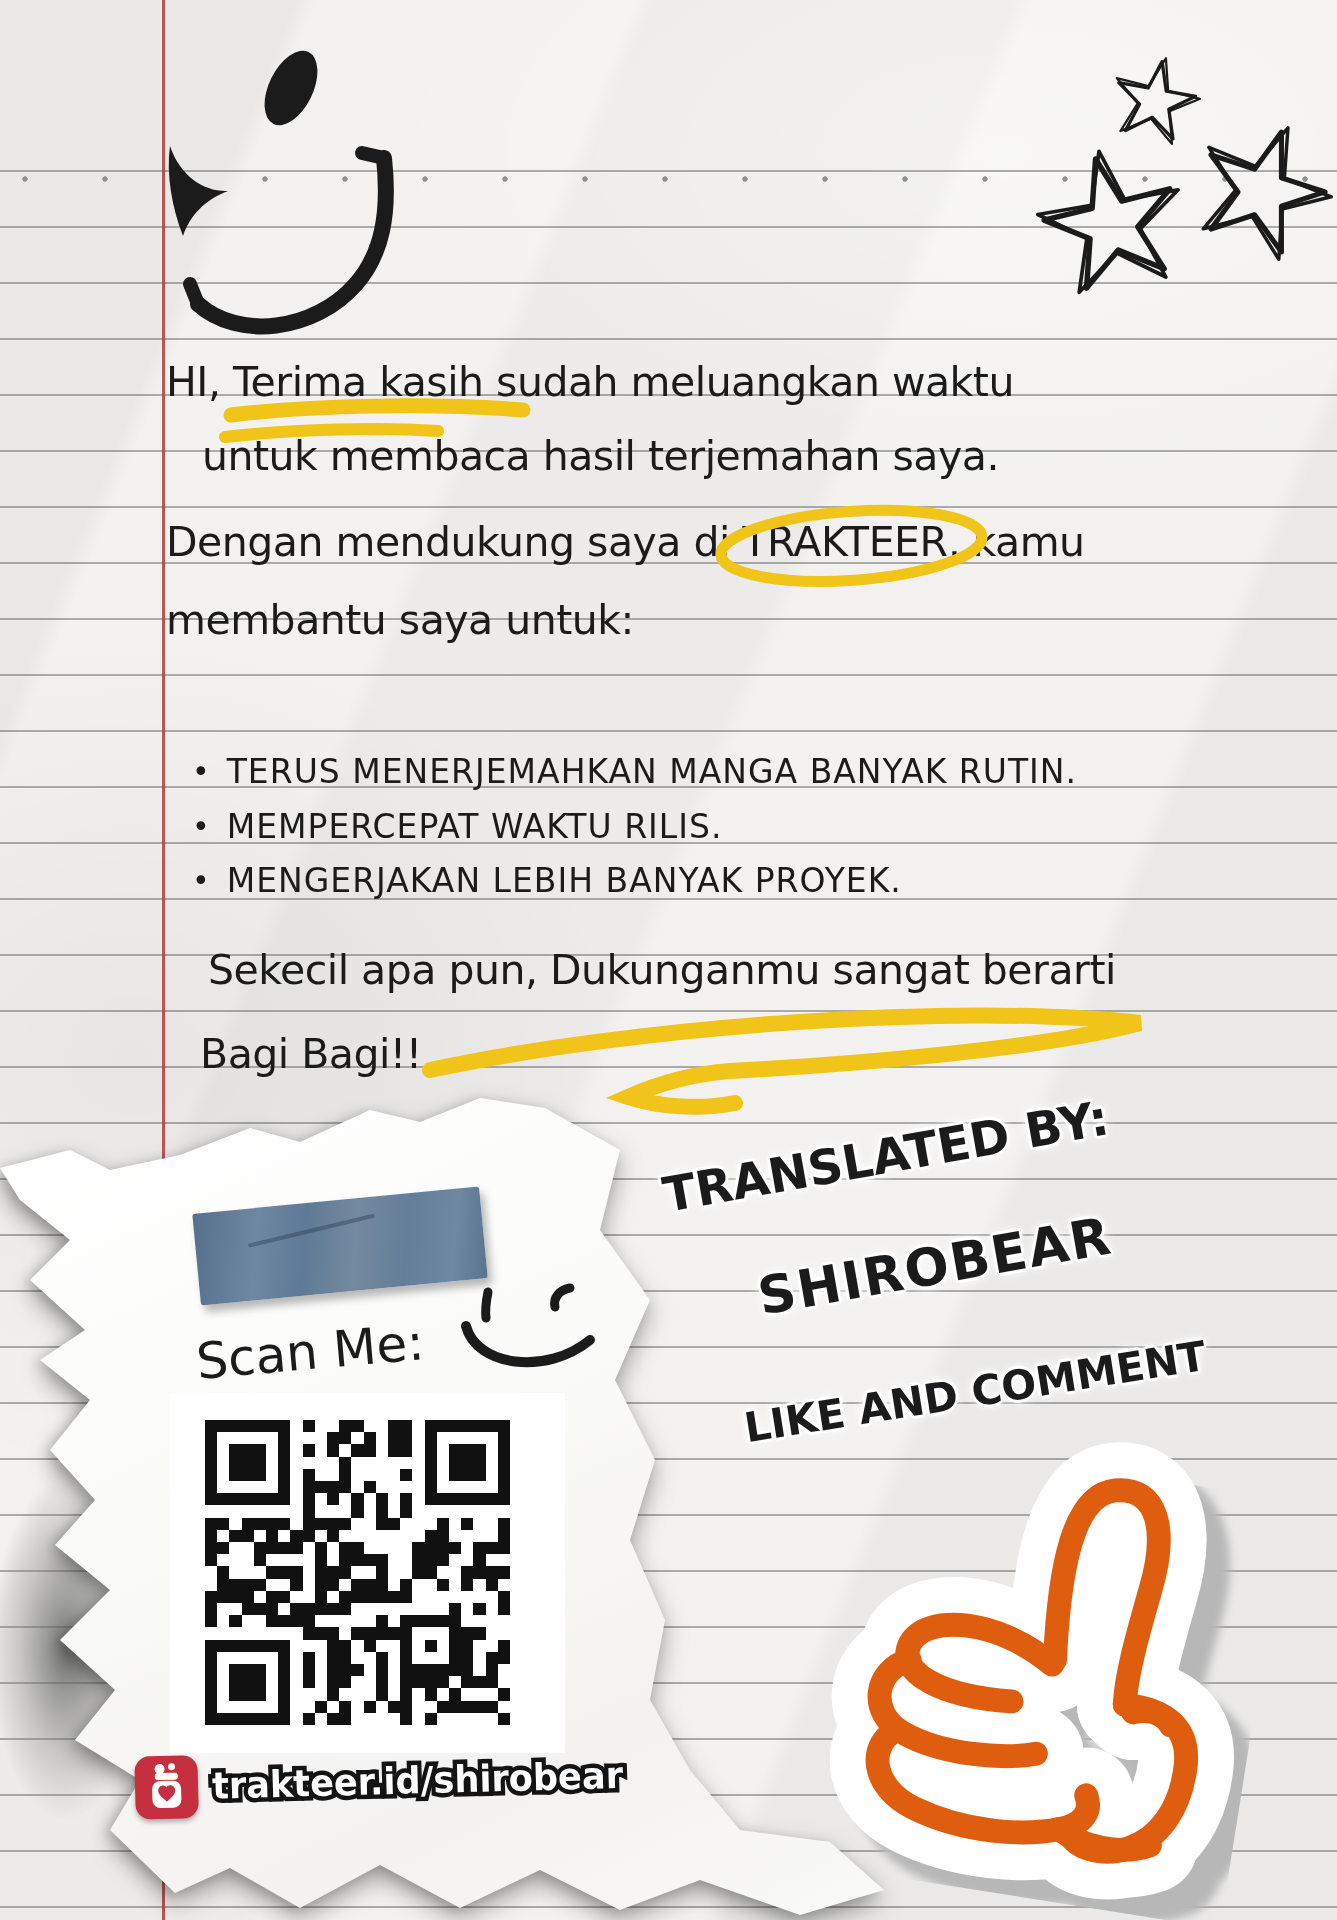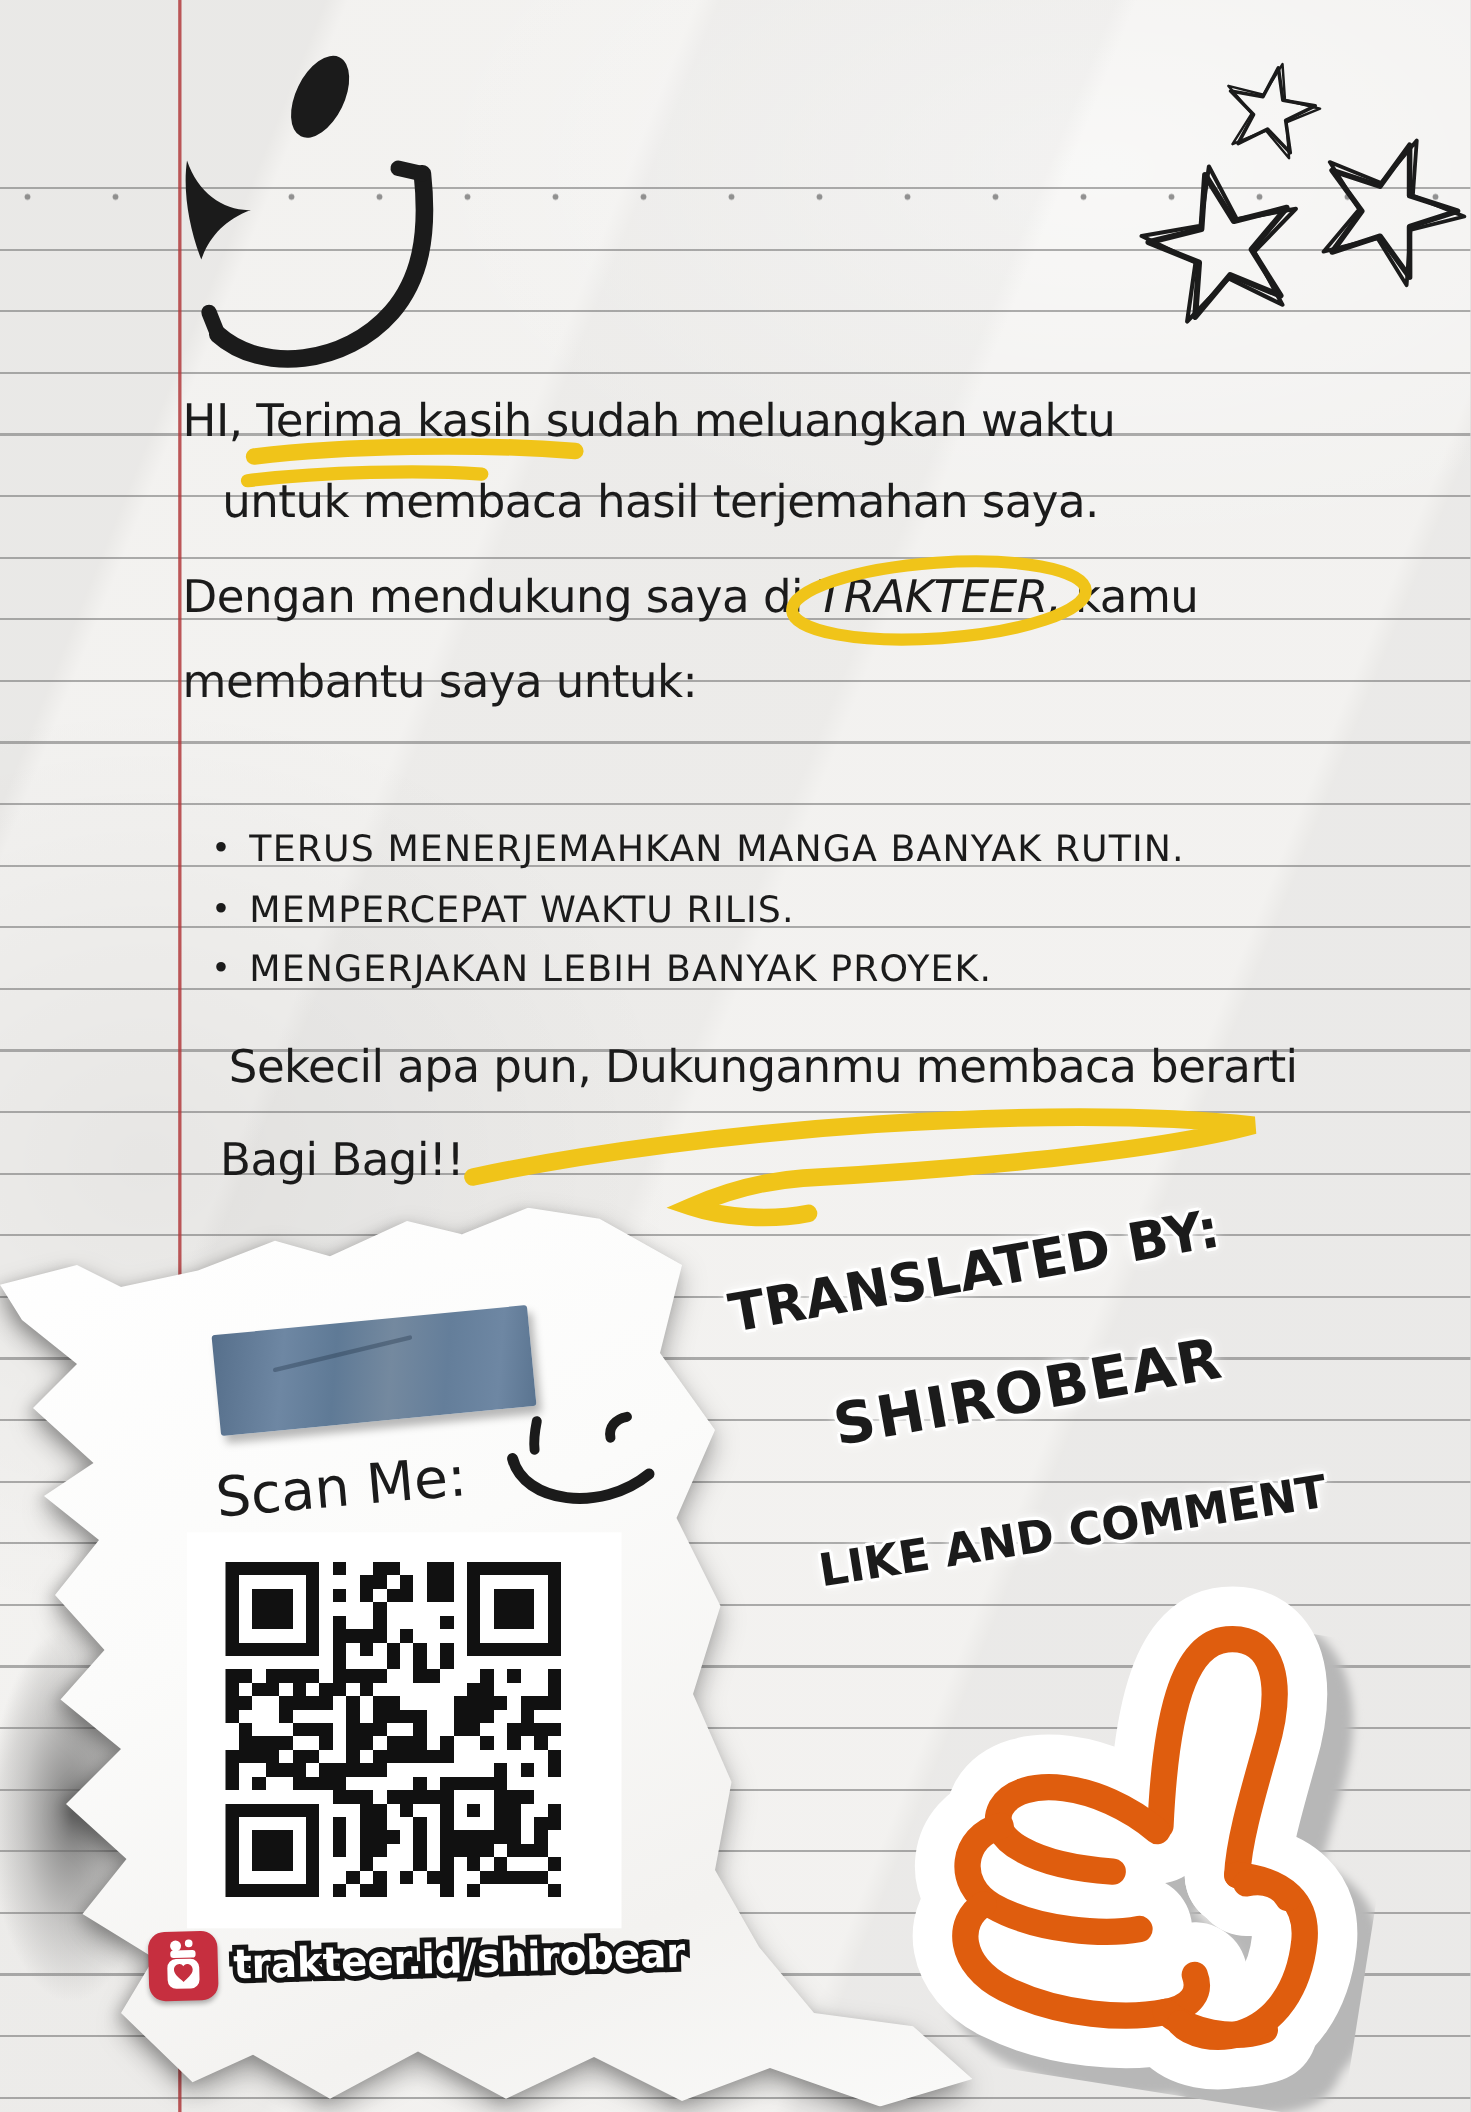--- a/index.html
+++ b/index.html
@@ -22,21 +22,21 @@
   .ink-stroke{stroke:var(--ink,#1b1b1b);fill:none;stroke-linecap:round;stroke-linejoin:round;}
   .ink-fill{fill:var(--ink,#1b1b1b);}
   .star-line{stroke:var(--ink,#1b1b1b);fill:none;stroke-linejoin:round;}
 
   
   .hand{position:absolute;z-index:4;white-space:nowrap;letter-spacing:-0.5px;font-size:41px;line-height:1.2;}
   .hand-caps{position:absolute;z-index:4;white-space:nowrap;font-size:33px;letter-spacing:1px;display:flex;align-items:center;gap:16px;}
   .bullet-dot{font-size:30px;line-height:1;}
   .marked{position:relative;display:inline-block;}
   .marked svg{position:absolute;left:-4%;top:88%;width:108%;height:44px;overflow:visible;}
-  .circled{position:relative;display:inline-block;font-style:italic;}
+  .circled{position:relative;display:inline-block;}
   .circled svg{position:absolute;left:-14%;top:-42%;width:128%;height:184%;overflow:visible;}
   .yellow-stroke{stroke:var(--marker-yellow,#f0c419);fill:none;stroke-linecap:round;}
 
   
   .sticker-text{position:absolute;z-index:5;white-space:nowrap;font-weight:bold;
     text-shadow:3px 0 0 #fff,-3px 0 0 #fff,0 3px 0 #fff,0 -3px 0 #fff,2px 2px 0 #fff,-2px -2px 0 #fff,2px -2px 0 #fff,-2px 2px 0 #fff,0 0 9px #fff,0 0 14px #fff;}
   .translated-by{left:660px;top:1128px;font-size:48px;transform:rotate(-10deg);}
   .translator{left:756px;top:1236px;font-size:52px;letter-spacing:2px;transform:rotate(-10deg);}
   .engagement{left:742px;top:1368px;font-size:41px;transform:rotate(-9deg);}
 
@@ -117,21 +117,21 @@
   </div>
   <div class="hand-caps" style="left:192px;top:807px;">
     <span class="bullet-dot">•</span>
     <span>MEMPERCEPAT WAKTU RILIS.</span>
   </div>
   <div class="hand-caps" style="left:192px;top:861px;">
     <span class="bullet-dot">•</span>
     <span>MENGERJAKAN LEBIH BANYAK PROYEK.</span>
   </div>
 
-  <div class="hand" style="left:208px;top:946px;">Sekecil apa pun, Dukunganmu membaca berarti</div>
+  <div class="hand" style="left:208px;top:946px;">Sekecil apa pun, Dukunganmu sangat berarti</div>
   <div class="hand" style="left:200px;top:1030px;">Bagi Bagi!!</div>
 
   <svg class="deco" style="left:400px;top:995px;z-index:3;" width="780" height="140" viewBox="0 0 780 140">
     <path class="yellow-stroke" stroke-width="16" d="M30,75 C240,30 560,8 740,28 C640,55 440,70 330,76 C290,79 255,90 228,102 C258,112 300,115 335,108"></path>
   </svg>
 
   <div class="sticker-text translated-by">TRANSLATED BY:</div>
   <div class="sticker-text translator">SHIROBEAR</div>
   <div class="sticker-text engagement">LIKE AND COMMENT</div>
 

